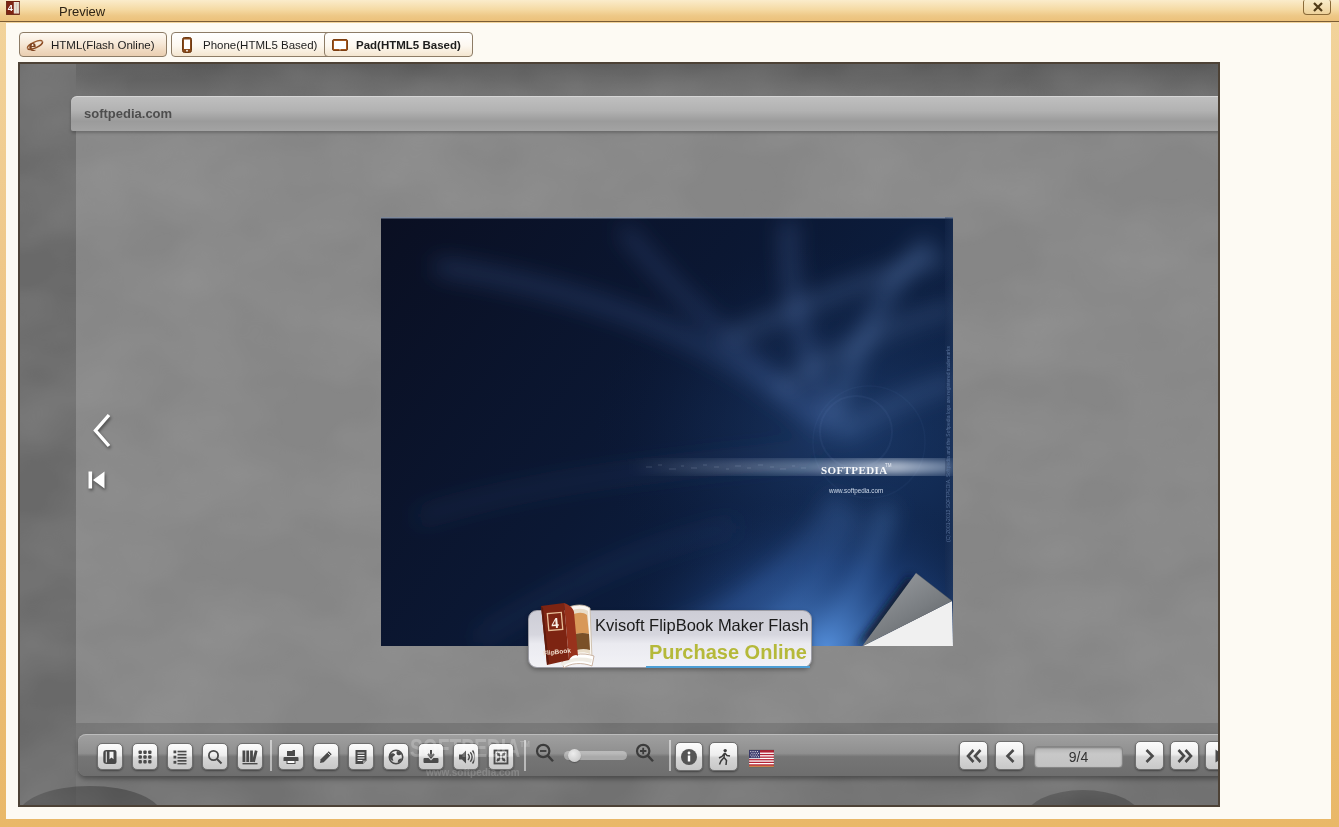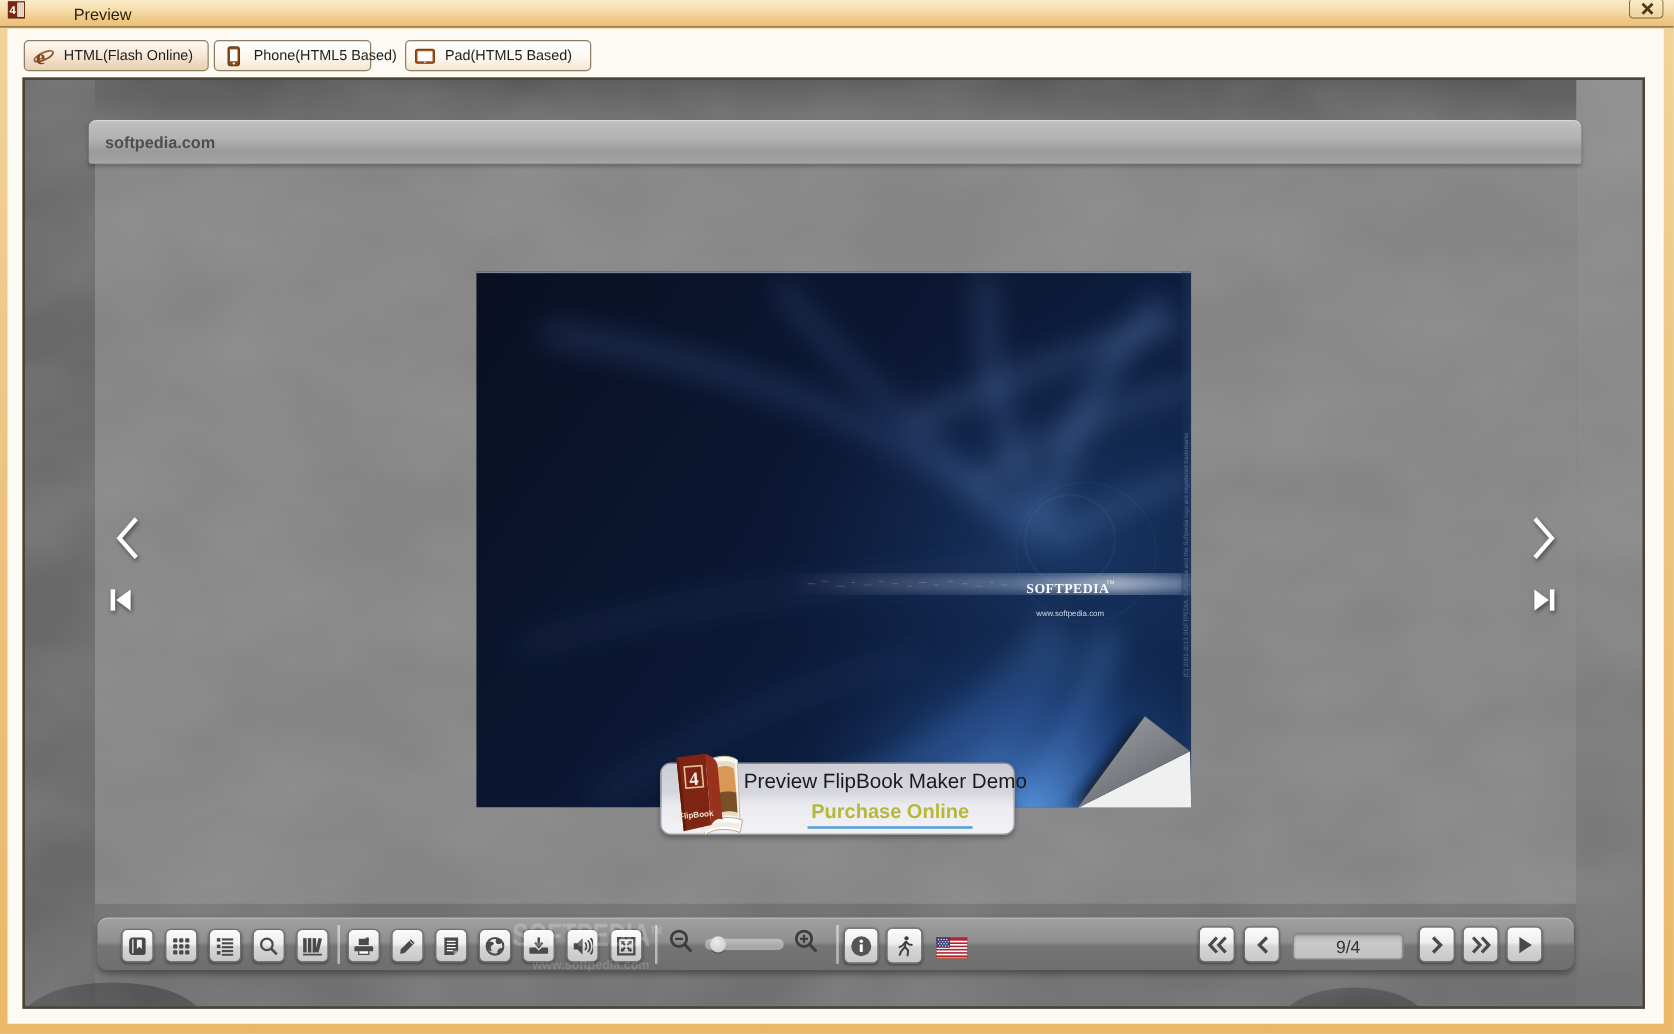--- a/index.html
+++ b/index.html
@@ -15,41 +15,41 @@
   #closebtn { left:1303px; top:0px; width:28px; height:15px;
     border:1px solid #8a6a38; border-top:none; border-radius:2px 2px 4px 4px;
     background:linear-gradient(180deg,#f8ecca,#eed29b); }
   #closebtn svg { position:absolute; left:9px; top:2px; }
 
   #content { left:6px; top:23px; width:1325px; height:796px; background:#fdfaf3; }
 
   .tab { top:32px; height:25px; border:1px solid #8d7c66; border-radius:4px;
          font-size:11.5px; color:#1d1d1d; display:flex; align-items:center; white-space:nowrap; }
   #tab1 { left:19px;  width:148px; background:linear-gradient(180deg,#fefaf4 0%,#f7e9d8 45%,#eed7bd 80%,#eacfb2 100%); }
-  #tab2 { left:171px; width:126px; background:linear-gradient(180deg,#ffffff 0%,#fdf8f0 55%,#f4e6d0 100%); }
-  #tab3 { left:324px; width:149px; background:linear-gradient(180deg,#ffffff 0%,#fdf8f0 55%,#f4e6d0 100%); }
+  #tab2 { left:171px; width:176px; background:linear-gradient(180deg,#ffffff 0%,#fdf8f0 55%,#f4e6d0 100%); }
+  #tab3 { left:324px; width:149px; background:linear-gradient(180deg,#ffffff 0%,#fdf8f0 55%,#f4e6d0 100%);font-weight:bold; }
   .tab .ticon { margin-left:6px; margin-right:7px; width:18px; height:18px; position:relative; flex:none; }
 
-  #preview { left:18px; top:62px; width:1298px; height:745px;
+  #preview { left:18px; top:62px; width:1202px; height:745px;
     border:2px solid #4d4236; background:#747474; overflow:hidden; }
   #spbar { left:51px; top:32px; width:1194px; height:35px; border-radius:6px 6px 2px 2px;
     background:linear-gradient(180deg,#c0c0c0 0%,#b2b2b2 42%,#9b9b9b 72%,#a3a3a3 100%);
     box-shadow:inset 0 1px 0 rgba(255,255,255,.35); }
   #spbar{box-shadow:inset 0 1px 0 rgba(255,255,255,.35), 0 2px 3px rgba(0,0,0,0.22);}
   #spbar span { position:absolute; left:13px; top:10px; font-size:13px; font-weight:bold; color:#4e4e4e; }
 
   #book { left:361px; top:153px; width:572px; height:429px; }
   .navsvg { filter:drop-shadow(1px 2px 1.5px rgba(0,0,0,0.45)); }
 
   #demobox { left:508px; top:546px; width:284px; height:58px; border-radius:9px;
     border:1px solid #9c9ca4;
     background:linear-gradient(180deg,#cdcdd6 0%,#d6d6de 42%,#eaeaf0 58%,#f2f2f6 100%);
     box-shadow:0 2px 4px rgba(0,0,0,0.3); white-space:nowrap; }
   #demobox .l1 { position:absolute; left:66px; top:5px; font-size:16.5px; color:#1a1a1a; }
-  #demobox .l2 { position:absolute; left:117px; top:30px; font-size:16px; font-weight:bold; color:#b5b93a;
+  #demobox .l2 { position:absolute; left:117px; top:30px; font-size:20px; font-weight:bold; color:#b5b93a;
                  border-bottom:2px solid #4d9fd6; padding:0 3px 2px 3px; }
 
   #toolbar { left:58px; top:670px; width:1181px; height:42px; border-radius:8px;
     background:linear-gradient(180deg,#a0a0a0 0%,#8f8f8f 46%,#757575 54%,#6e6e6e 100%);
     box-shadow:inset 0 1px 0 rgba(255,255,255,.3), 0 3px 5px rgba(0,0,0,.35); }
   .tbtn { position:absolute; top:9px; width:26px; height:27px; border-radius:5px;
     border:1px solid #6f6f6f;
     background:linear-gradient(180deg,#fcfcfc 0%,#eeeeee 45%,#d6d6d6 55%,#c8c8c8 100%);
     box-shadow:0 1px 2px rgba(0,0,0,.4); }
   .big { top:7px !important; width:29px !important; height:29px !important; }
@@ -242,21 +242,21 @@
   </svg>
   <svg class="abs navsvg" style="left:1205px;top:349px" width="20" height="35" viewBox="0 0 20 35">
     <path d="M3 2 L16.5 17.5 L3 33" fill="none" stroke="#ffffff" stroke-width="3.4"></path>
   </svg>
   <svg class="abs navsvg" style="left:1205px;top:407px" width="19" height="18" viewBox="0 0 19 18">
     <rect x="14.9" y="0.5" width="3.6" height="17" fill="#fff"></rect>
     <polygon points="2.5,0.5 2.5,17.5 14,9" fill="#fff"></polygon>
   </svg>
 
   <div class="abs" id="demobox">
-    <div class="l1">Preview FlipBook Maker Demo</div>
+    <div class="l1">Kvisoft FlipBook Maker Flash</div>
     <div class="l2">Purchase Online</div>
   </div>
   <svg class="abs" id="demologo" style="left:512px;top:536px" width="70" height="70" viewBox="0 0 70 70">
     <path d="M34 8 C 44 4 52 4 58 8 L60 58 C 54 54 44 55 38 60 Z" fill="#faf6f0" stroke="#c8b8a0" stroke-width="0.8"></path>
     <path d="M36 12 C 44 8 51 8 56 11 L58 54 C 52 51 44 52 40 56 Z" fill="#e8dcc8"></path>
     <path d="M38 16 C 45 12 51 12 55 15 L57 34 C 51 32 44 33 40 36 Z" fill="#d89858"></path>
     <path d="M40 36 C 44 33 51 32 57 34 L58 50 C 52 48 45 49 41 52 Z" fill="#7a5028"></path>
     <path d="M30 62 C 38 54 50 52 62 56 L60 66 C 50 62 38 63 32 68 Z" fill="#ffffff" stroke="#b89880" stroke-width="0.7"></path>
     <path d="M28 64 C 36 58 48 56 60 59 L59 63 C 49 60 38 61 31 66 Z" fill="#f0ece4"></path>
     <path d="M9 6 L32 3 L37 60 L15 65 Z" fill="#7d2412"></path>

